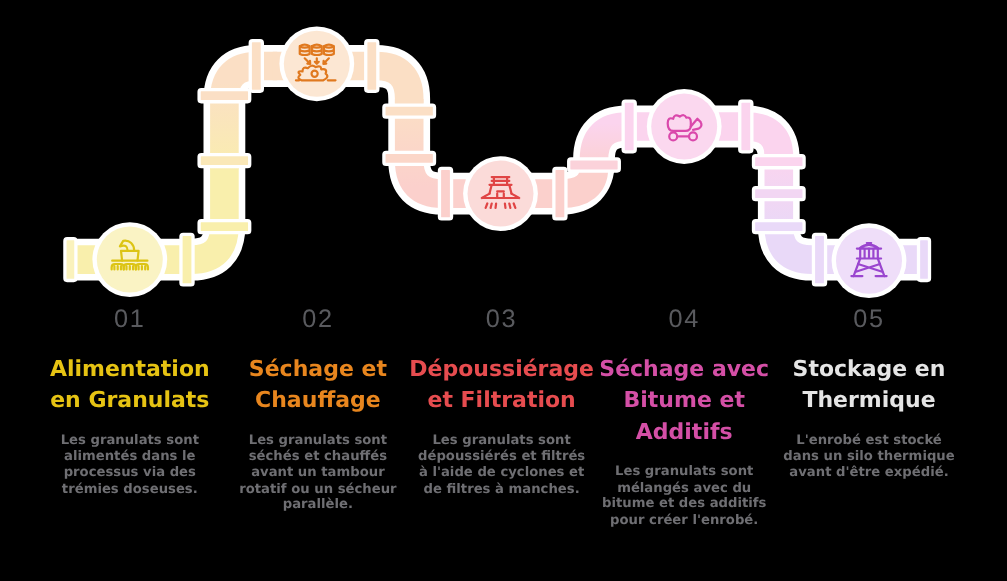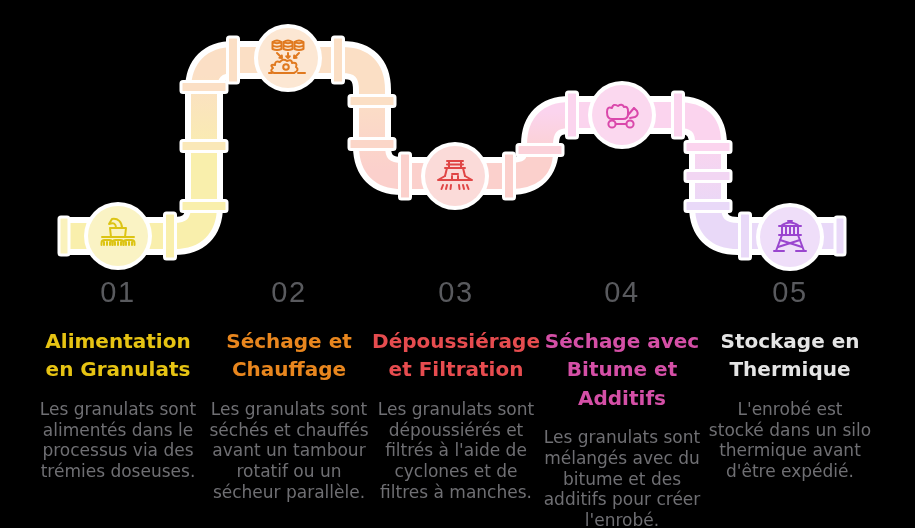--- a/index.html
+++ b/index.html
@@ -1,24 +1,24 @@
 <!DOCTYPE html>
 <html><head>
 <meta charset="utf-8">
 <style>
   html,body{margin:0;padding:0;background:#000;}
   #stage{position:relative;width:915px;height:528px;background:#000;overflow:hidden;
          font-family:"DejaVu Sans",sans-serif;}
   .pipes{position:absolute;left:0;top:0;width:915px;height:528px;}
   .step{position:absolute;top:278px;width:170px;text-align:center;}
-  .num{font-family:"Liberation Sans",sans-serif;font-size:29px;font-weight:400;
+  .num{font-family:"Liberation Sans",sans-serif;font-size:23px;font-weight:400;
        color:#595a5e;letter-spacing:1.5px;line-height:1;}
   .title{margin-top:20px;font-size:20px;font-weight:700;line-height:1.42;}
   .title .tl{display:block;}
-  .desc{margin-top:15px;padding:0 3px;font-size:17px;font-weight:400;
+  .desc{margin-top:15px;padding:0 3px;font-size:12px;font-weight:700;
         line-height:1.22;color:#6f6f73;}
 </style>
 </head>
 <body>
 
 <div id="stage">
 
   <svg class="pipes" viewBox="0 0 915 528">
     <defs>
       <linearGradient id="gYP" gradientUnits="userSpaceOnUse" x1="0" y1="165" x2="0" y2="75">

